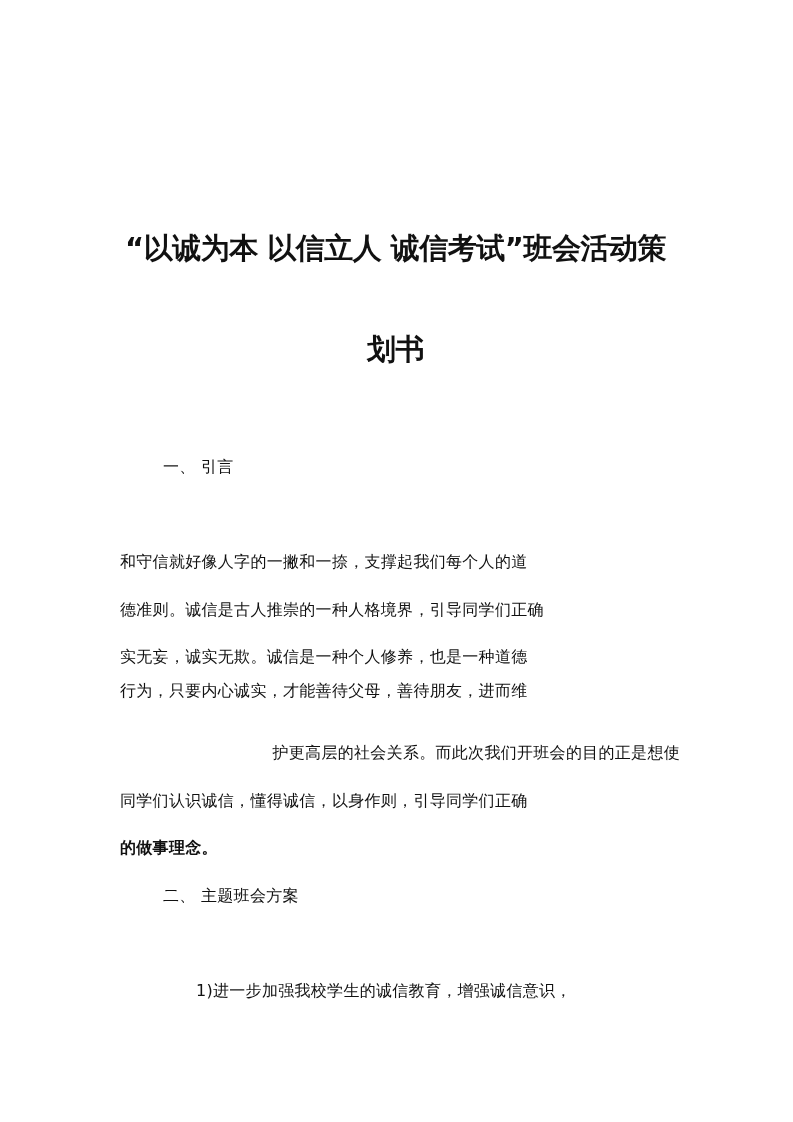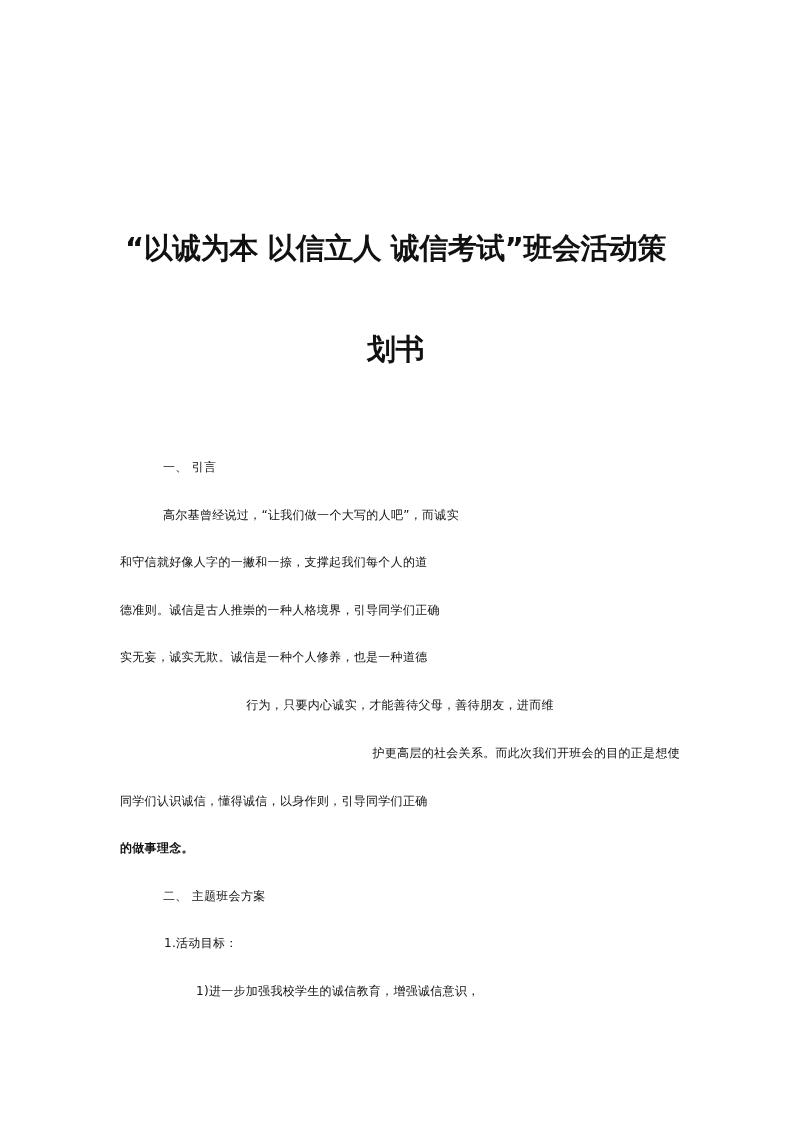--- a/index.html
+++ b/index.html
@@ -31,44 +31,42 @@
     letter-spacing: -0.5px;
     white-space: nowrap;
     line-height: 36px;
   }
   .title-1 { top: 230px; }
   .title-2 { top: 331px; }
   .line {
     position: absolute;
     left: 120px;
     width: 560px;
-    font-size: 12px;
+    font-size: 16px;
     line-height: 30px;
     white-space: nowrap;
     letter-spacing: 0.3px;
   }
   .indent { left: 163px; }
   .indent-sm { left: 164px; }
 </style>
 </head>
 <body>
 
 <div class="page">
 
   <div class="title-line title-1">“以诚为本 以信立人 诚信考试”班会活动策</div>
   <div class="title-line title-2">划书</div>
 
   <div class="line indent" style="top:452px;">一、 引言</div>
 
-  <div class="line indent" style="top:500px;">高尔基曾经说过，“让我们做一个大写的人吧”，而诚实</div>
   <div class="line" style="top:547px;">和守信就好像人字的一撇和一捺，支撑起我们每个人的道</div>
   <div class="line" style="top:595px;">德准则。诚信是古人推崇的一种人格境界，引导同学们正确</div>
   <div class="line" style="top:642px;">实无妄，诚实无欺。诚信是一种个人修养，也是一种道德</div>
-  <div class="line" style="top:690px;text-align:center;">行为，只要内心诚实，才能善待父母，善待朋友，进而维</div>
+  <div class="line" style="top:676px;">行为，只要内心诚实，才能善待父母，善待朋友，进而维</div>
   <div class="line" style="top:738px;text-align:right;">护更高层的社会关系。而此次我们开班会的目的正是想使</div>
   <div class="line" style="top:786px;">同学们认识诚信，懂得诚信，以身作则，引导同学们正确</div>
   <div class="line" style="top:833px;font-weight:bold;">的做事理念。</div>
 
   <div class="line indent" style="top:881px;">二、 主题班会方案</div>
-  <div class="line indent-sm" style="top:928px;">1.活动目标：</div>
   <div class="line indent-sm" style="top:976px;margin-left:32px;">1)进一步加强我校学生的诚信教育，增强诚信意识，</div>
 
 </div>
 
 </body></html>

